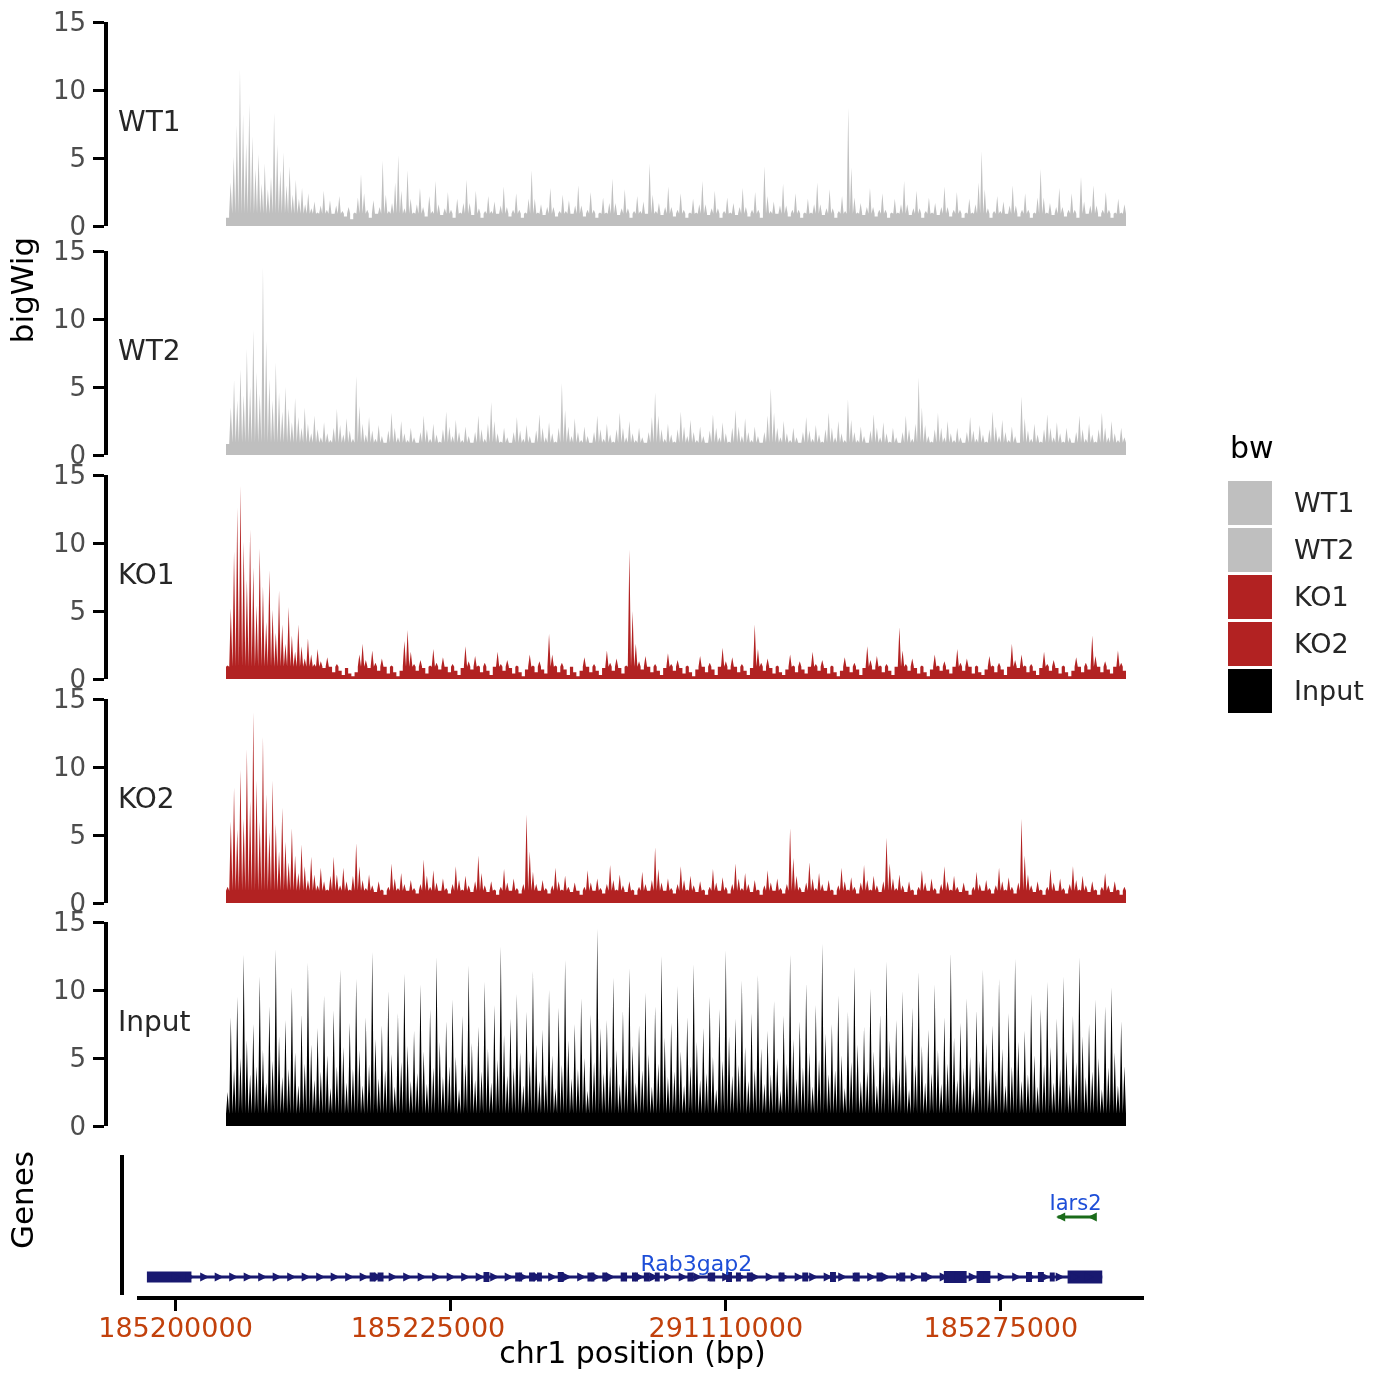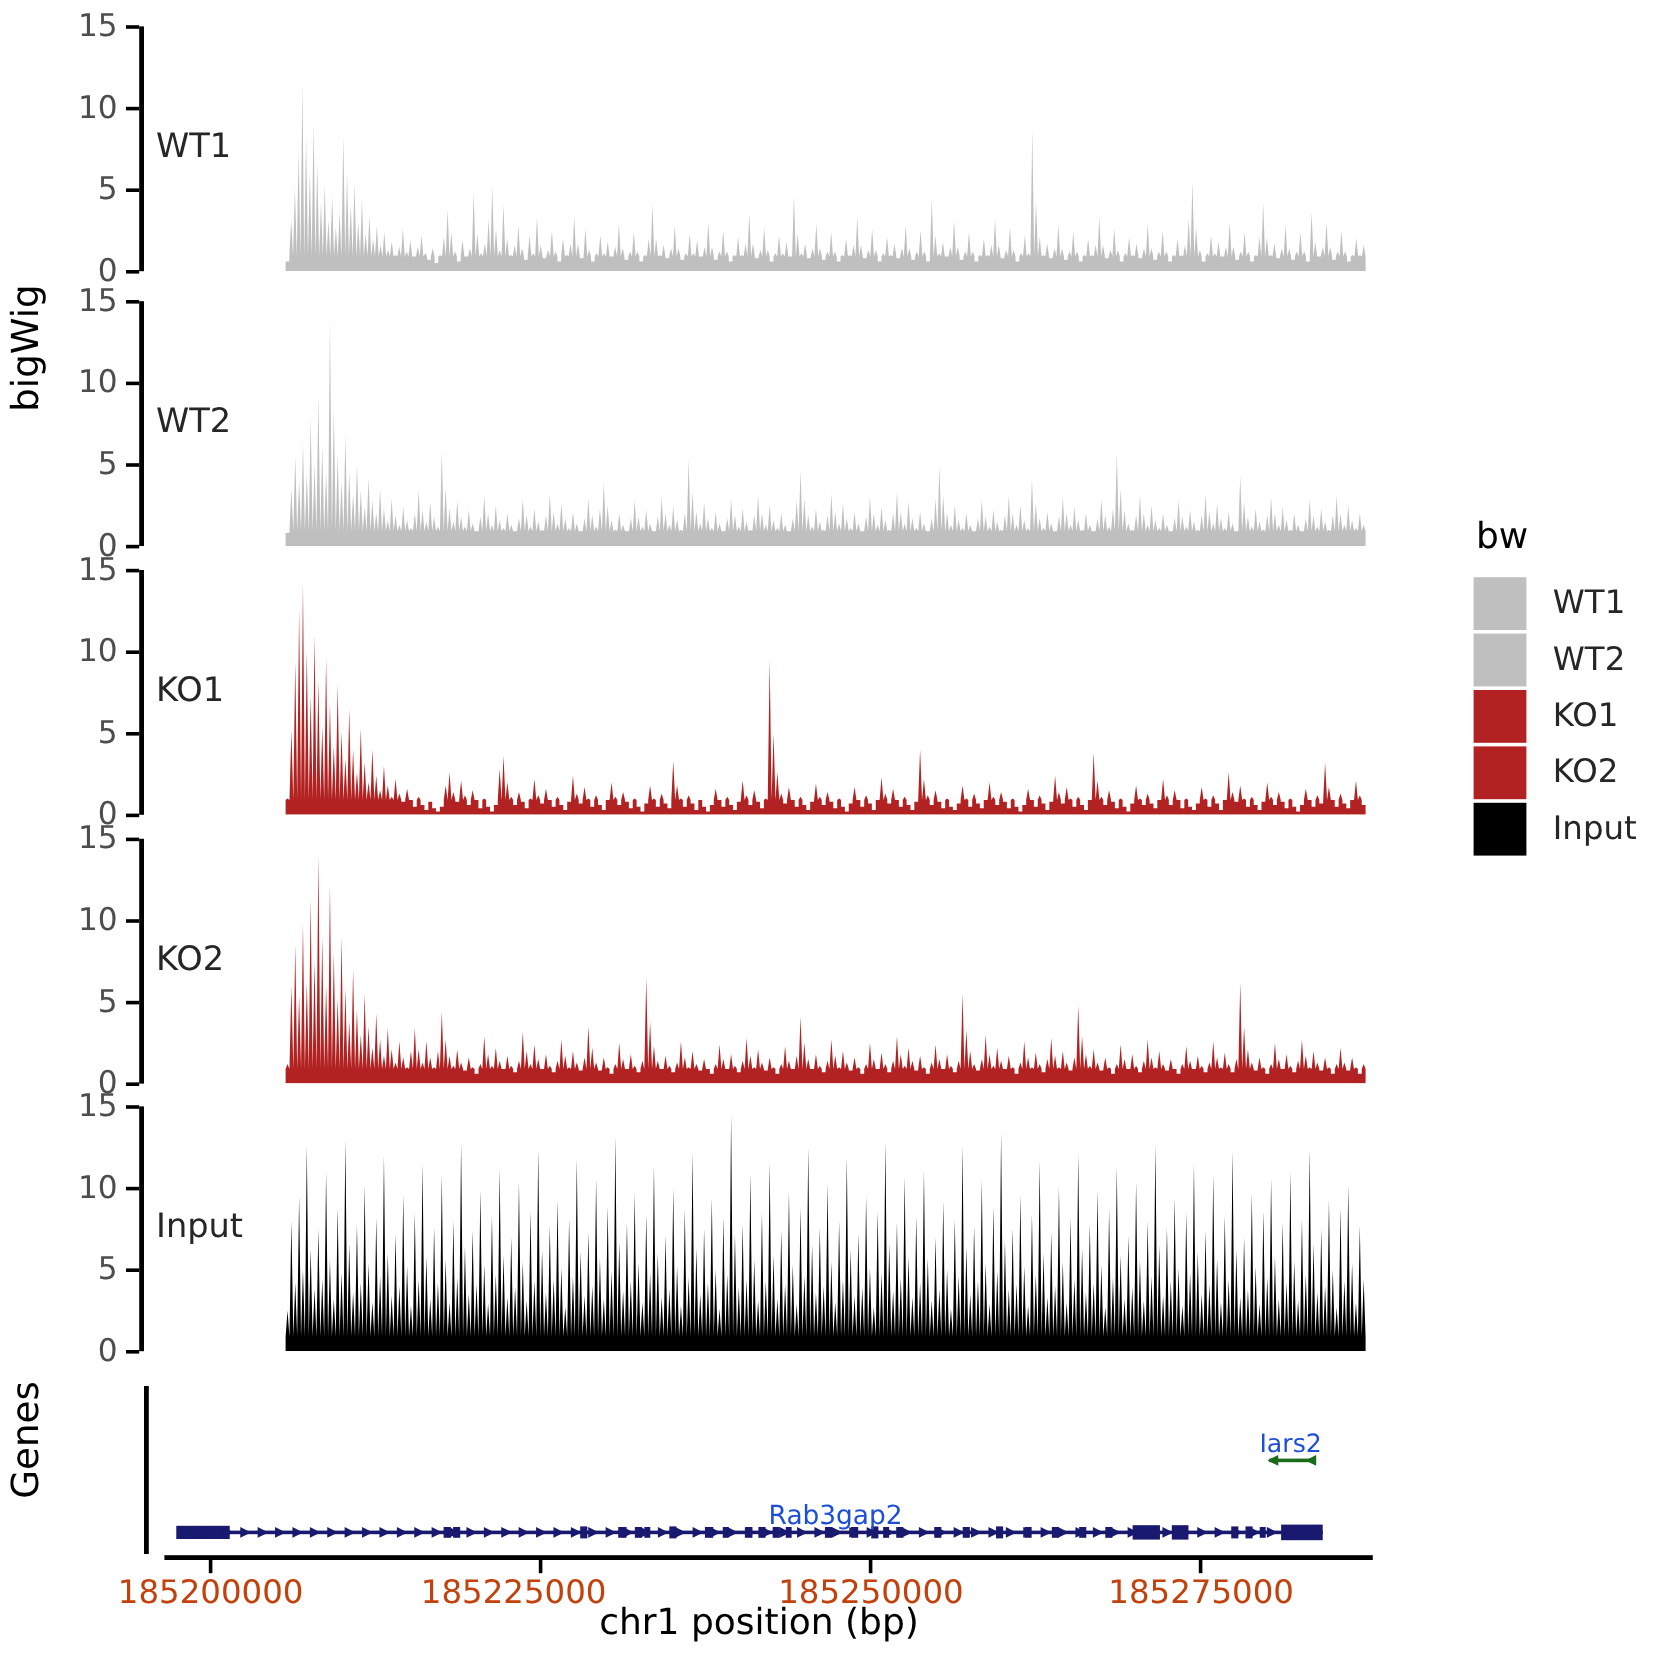--- a/index.html
+++ b/index.html
@@ -21,21 +21,21 @@
     position:absolute;left:4px;top:1290px;width:180px;height:40px;
     transform:rotate(-90deg);transform-origin:left top;
     font-size:31px;color:#000;text-align:center;white-space:nowrap;
   }
   .xlab{
     position:absolute;left:120px;top:1335px;width:1025px;
     text-align:center;font-size:30px;color:#000;
   }
 
   
-  .panel{position:absolute;left:116px;width:1025px;}
+  .panel{position:absolute;left:104px;width:1025px;}
   .axisline{
     position:absolute;left:0;top:0;width:4px;height:100%;
     background:#000;
   }
   .tick{position:absolute;left:-11px;width:11px;height:3px;background:#000;}
   .ticklabel{
     position:absolute;right:0;width:60px;text-align:right;
     font-size:26px;color:#4d4d4d;line-height:26px;
   }
   .plotarea{position:absolute;left:4px;top:0;right:0;bottom:0;overflow:hidden;}
@@ -301,18 +301,18 @@
       </div>
   </div>
 
   <div class="xaxis-line"></div>
   <div id="xticks">
       <div class="xtick" style="left: 174.019px;"></div>
       <div class="xticklabel" style="left: 175.519px;">185200000</div>
       <div class="xtick" style="left: 449.156px;"></div>
       <div class="xticklabel" style="left: 428px;">185225000</div>
       <div class="xtick" style="left: 724.292px;"></div>
-      <div class="xticklabel" style="left: 725.792px;">185250000</div>
+      <div class="xticklabel" style="left: 725.792px;">291110000</div>
       <div class="xtick" style="left: 999.429px;"></div>
       <div class="xticklabel" style="left: 1000.93px;">185275000</div>
     </div>
 
 </div>
 
 </body></html>

